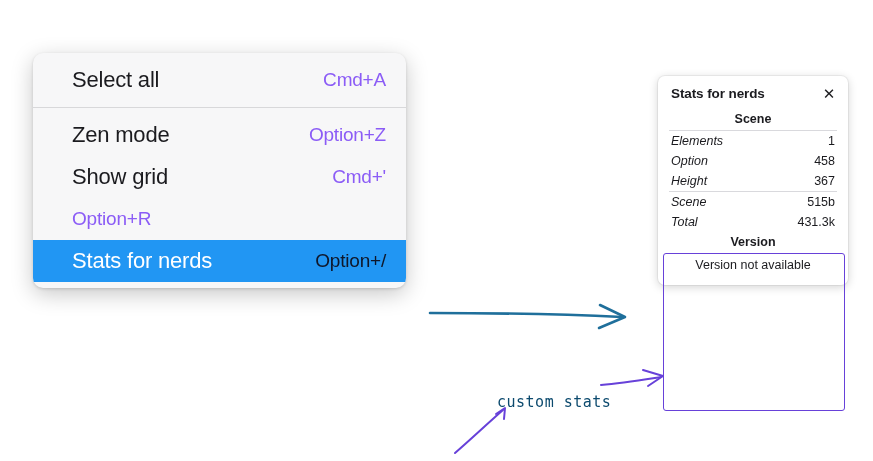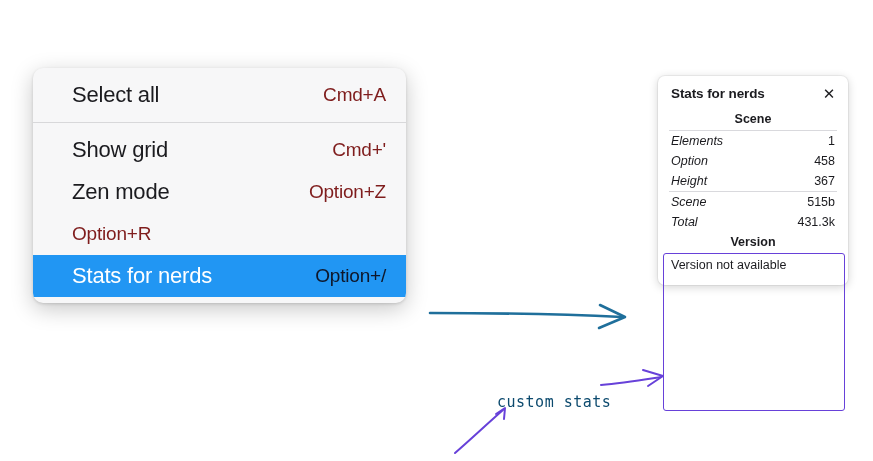--- a/index.html
+++ b/index.html
@@ -13,21 +13,21 @@
     position: relative;
     overflow: hidden;
     font-family: "Liberation Sans", sans-serif;
     -webkit-font-smoothing: antialiased;
   }
 
   
   .menu {
     position: absolute;
     left: 33px;
-    top: 68px;
+    top: 53px;
     width: 373px;
     background: #f7f7f8;
     border-radius: 10px;
     box-shadow: 0 6px 22px rgba(0,0,0,0.22), 0 1px 3px rgba(0,0,0,0.14);
     overflow: hidden;
   }
   .menu-group {
     padding: 6px 0;
   }
   .menu-sep {
@@ -43,21 +43,21 @@
     padding: 0 20px 0 39px;
     box-sizing: border-box;
     color: #1b1b1f;
   }
   .menu-item .label {
     font-size: 22px;
     letter-spacing: -0.2px;
   }
   .menu-item .shortcut {
     font-size: 19px;
-    color: #7f1d1d;
+    color: #8b5cf6;
     letter-spacing: -0.2px;
   }
   .menu-item.selected {
     background: #2196f3;
   }
   .menu-item.selected .label { color: #ffffff; }
   .menu-item.selected .shortcut { color: #0f172a; }
 
   
   .stats-panel {
@@ -111,20 +111,21 @@
     display: flex;
     justify-content: space-between;
     padding: 3px 13px 3px 13px;
     font-size: 12.5px;
   }
   .row .k { color: #1b1b1f; font-style: italic; }
   .row .v { color: #1b1b1f; }
   .note {
     padding: 4px 13px;
     font-size: 12.5px;
+    text-align: center;
   }
 
   
   .custom-box {
     position: absolute;
     left: 663px;
     top: 253px;
     width: 180px;
     height: 156px;
     border: 1.6px solid #6741d9;
@@ -160,26 +161,26 @@
     <div class="menu-item">
       <span class="label">Select all</span>
       <span class="shortcut">Cmd+A</span>
     </div>
   </div>
 
   <div class="menu-sep"></div>
 
   <div class="menu-group">
     <div class="menu-item">
+      <span class="label">Zen mode</span>
+      <span class="shortcut">Option+Z</span>
+    </div>
+    <div class="menu-item">
       <span class="label">Show grid</span>
       <span class="shortcut">Cmd+'</span>
-    </div>
-    <div class="menu-item">
-      <span class="label">Zen mode</span>
-      <span class="shortcut">Option+Z</span>
     </div>
     <div class="menu-item">
       <span class="shortcut">Option+R</span>
     </div>
     <div class="menu-item selected">
       <span class="label">Stats for nerds</span>
       <span class="shortcut">Option+/</span>
     </div>
   </div>
 

